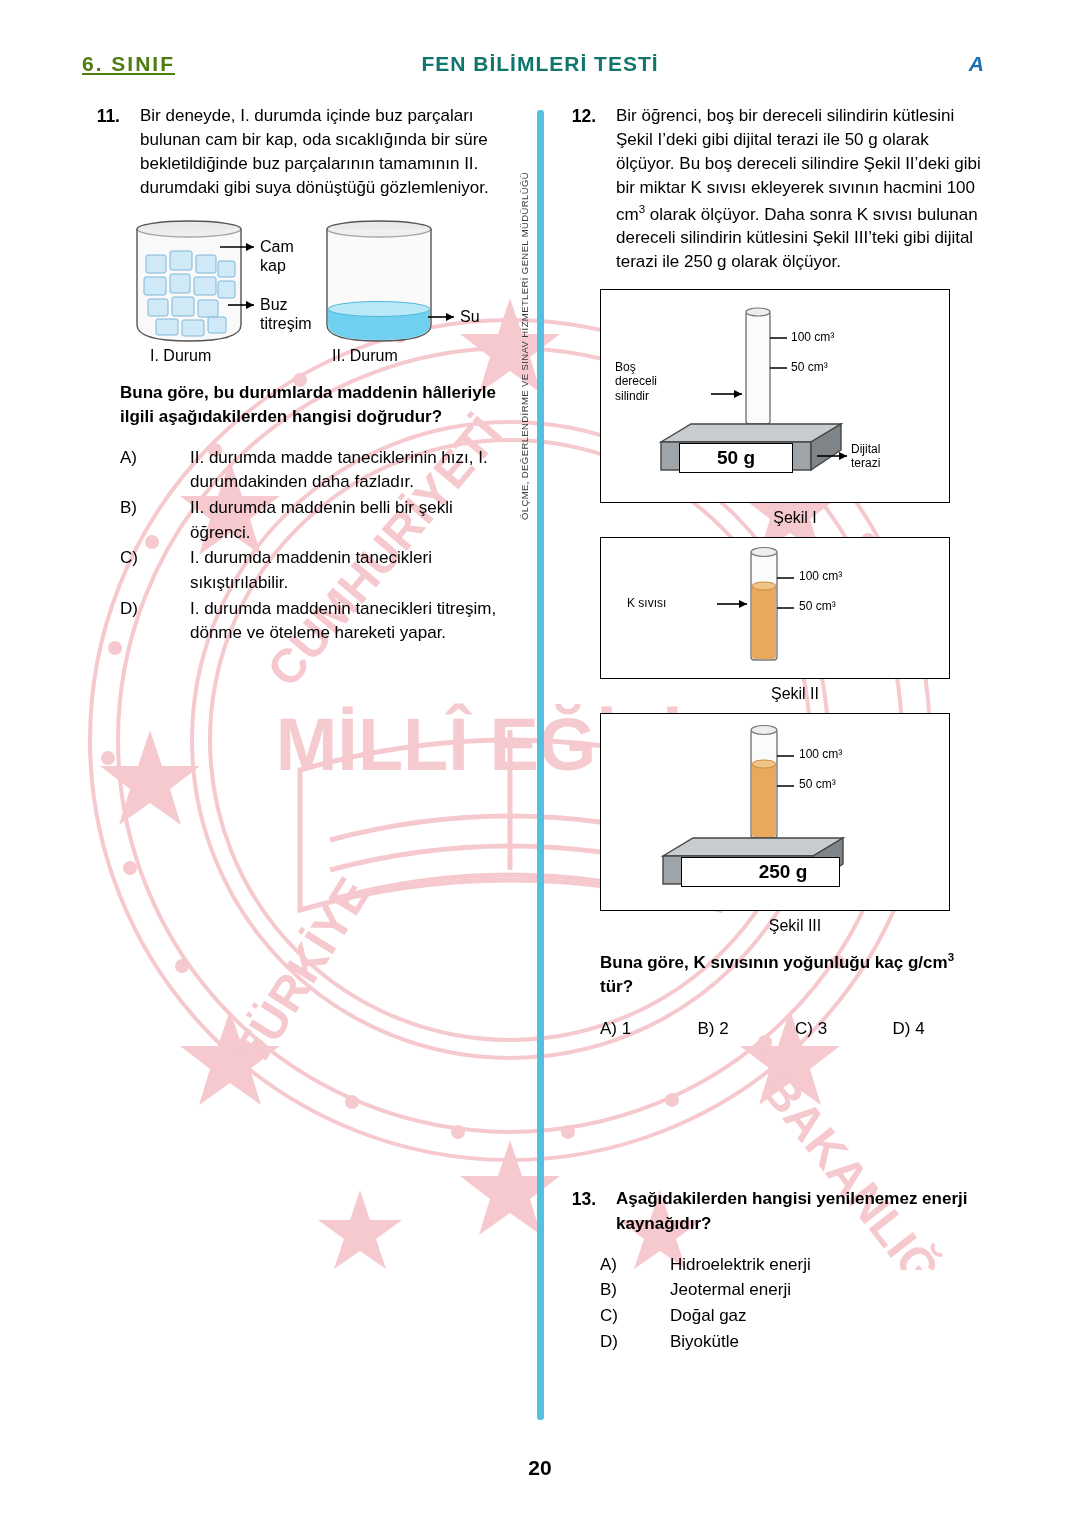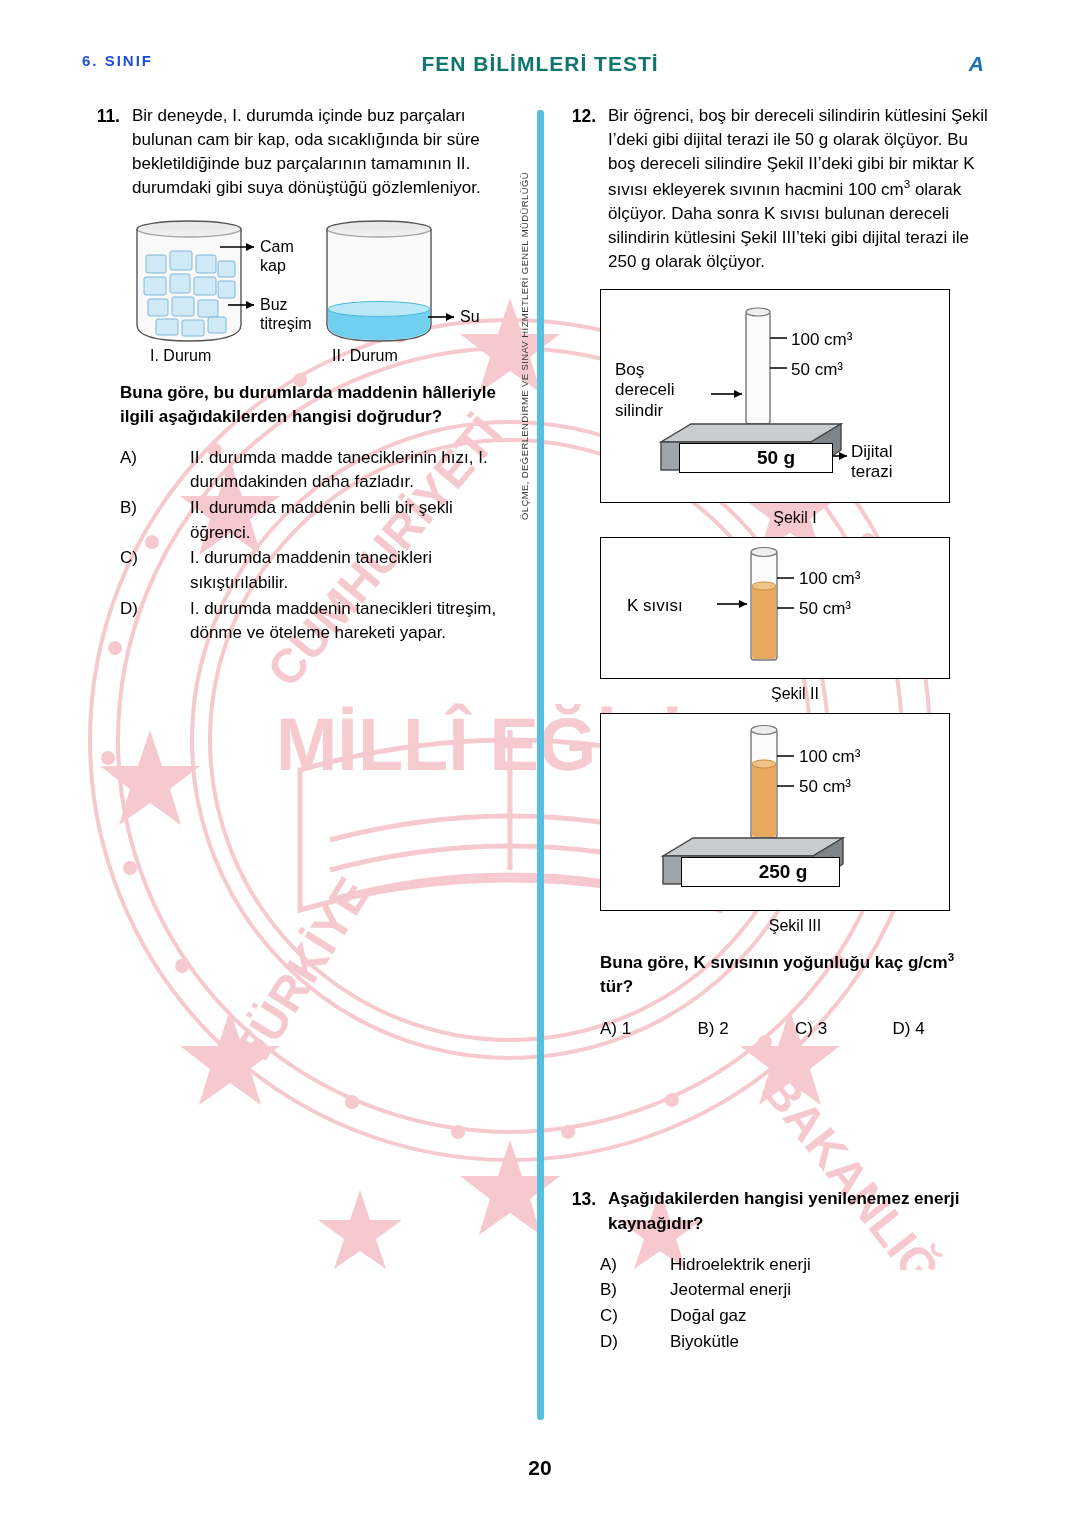--- a/index.html
+++ b/index.html
@@ -40,24 +40,25 @@
     position: absolute;
     top: 52px;
     left: 78px;
     right: 78px;
     height: 34px;
   }
   .header .grade {
     position: absolute;
     left: 4px;
     top: 0;
-    font-size: 15px;
-    font-weight: bold;
-    color: #1d4ed8;
+    font-size: 21px;
+    font-weight: bold;
+    color: #4d7c0f;
     letter-spacing: 2px;
+    text-decoration: underline;
   }
   .header .title {
     position: absolute;
     left: 0;
     right: 0;
     top: 0;
     text-align: center;
     font-size: 21px;
     font-weight: bold;
     color: #0f766e;
@@ -105,21 +106,21 @@
   .q-head {
     display: flex;
     align-items: flex-start;
   }
   .q-num {
     font-size: 17.5px;
     font-weight: bold;
     width: 36px;
     flex: 0 0 36px;
     text-align: right;
-    padding-right: 12px;
+    padding-right: 20px;
     line-height: 1.42;
   }
   .q-body {
     flex: 1;
     font-size: 17px;
     line-height: 1.42;
   }
   .q-body p { margin: 0; }
   sup { font-size: 0.68em; vertical-align: super; }
 
@@ -178,21 +179,21 @@
     margin-top: 8px;
     background: #fff;
   }
   .fig-caption {
     text-align: center;
     font-size: 16px;
     margin-top: 6px;
   }
   .tick-lbl {
     position: absolute;
-    font-size: 17px;
+    font-size: 12px;
     white-space: nowrap;
   }
   .scale-read {
     position: absolute;
     border: 1.6px solid #000;
     background: #fff;
     font-weight: bold;
     font-size: 19px;
     text-align: center;
     padding: 3px 0;
@@ -415,21 +416,21 @@
             <polygon points="141,104 133,100 133,108" fill="#000"></polygon>
 
             <line x1="216" y1="166" x2="246" y2="166" stroke="#000" stroke-width="1.6"></line>
             <polygon points="246,166 238,162 238,170" fill="#000"></polygon>
           </svg>
           <div class="tick-lbl" style="left:190px; top:40px;">100 cm³</div>
           <div class="tick-lbl" style="left:190px; top:70px;">50 cm³</div>
           <div class="tick-lbl" style="left:14px; top:70px; white-space:pre-line; line-height:1.22;">Boş
 dereceli
 silindir</div>
-          <div class="scale-read" style="left:78px; top:153px; width:112px;padding-left:40px;">50 g</div>
+          <div class="scale-read" style="left:78px; top:153px; width:112px;">50 g</div>
           <div class="tick-lbl" style="left:250px; top:152px; white-space:pre-line; line-height:1.22;">Dijital
 terazi</div>
         </div>
         <div class="fig-caption">Şekil I</div>
       </div>
 
       <div style="margin-left:40px; margin-top:10px;">
         <div class="fig-box" style="width:348px; height:140px;">
           <svg width="348" height="140" viewBox="0 0 348 140" xmlns="http://www.w3.org/2000/svg">
             <rect x="150" y="14" width="26" height="108" rx="3" fill="#fbfbfb" stroke="#777" stroke-width="1.4"></rect>

